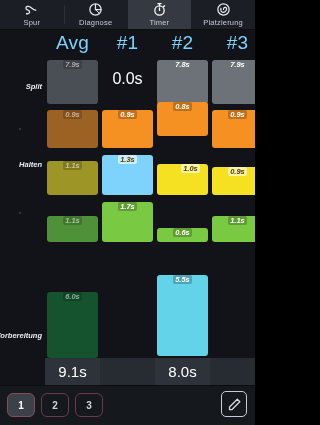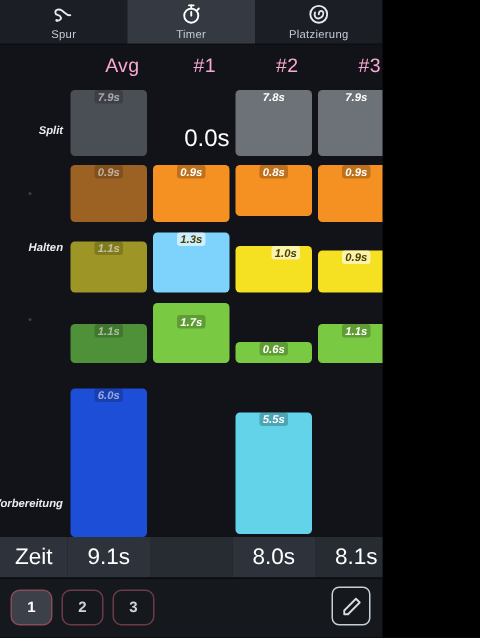--- a/index.html
+++ b/index.html
@@ -69,23 +69,23 @@
   }
 
   
   .cols{
     position:absolute; left:45px; top:0; right:0; height:355px;
   }
   .col{
     position:absolute; top:0; width:55px; height:355px;
   }
   .col .head{
-    position:absolute; left:9px; top:0; width:55px; height:26px;
-    display:flex; align-items:center; justify-content:center;
-    color:#f9a8d4; font-size:13px; font-weight:400; letter-spacing:.2px;
+    position:absolute; left:0; top:0; width:55px; height:26px;
+    display:flex; align-items:center; justify-content:center;
+    color:#7dd3fc; font-size:19px; font-weight:400; letter-spacing:.2px;
   }
   .stack{
     position:absolute; left:2px; top:26px; width:51px; height:302px;
   }
   .seg{ position:absolute; left:0; width:51px; }
   .bar{
     position:absolute; left:0; bottom:0; width:51px;
     border-radius:3px;
     display:flex; align-items:flex-start; justify-content:center;
     padding-bottom:2px;
@@ -150,20 +150,30 @@
     <div class="tab">
       <span class="tab-ico">
         <svg viewBox="0 0 24 24" fill="none" stroke="#e6e9ee" stroke-width="2" stroke-linecap="round" stroke-linejoin="round">
           <path d="M5 19c4 0 5-3 3-5s-5-1-5-4 4-4 7-2 6 6 9 5"></path>
           <circle cx="4.5" cy="18.5" r="1.4" fill="#e6e9ee" stroke="none"></circle>
         </svg>
       </span>
       <span class="tab-label">Spur</span>
     </div>
 
+    <div class="tab">
+      <span class="tab-ico">
+        <svg viewBox="0 0 24 24" fill="none" stroke="#e6e9ee" stroke-width="2">
+          <circle cx="12" cy="12" r="9"></circle>
+          <path d="M12 3v9h9"></path>
+          <path d="M12 12l6 6" stroke-width="1.6"></path>
+        </svg>
+      </span>
+      <span class="tab-label">Diagnose</span>
+    </div>
 
     <div class="tab active">
       <span class="tab-ico">
         <svg viewBox="0 0 24 24" fill="none" stroke="#ffffff" stroke-width="2" stroke-linecap="round">
           <circle cx="12" cy="13.5" r="7.5"></circle>
           <path d="M12 9.5v4"></path>
           <path d="M9.5 2.5h5"></path>
           <path d="M12 2.5v3.5"></path>
           <path d="M18.5 7.5l1.6-1.6"></path>
         </svg>
@@ -183,21 +193,20 @@
   </div>
 
   <div class="grid">
 
     <div class="gutter">
       <div class="rowlabel" style="top:52px">Split</div>
       <div class="dot" style="top:98px"></div>
       <div class="rowlabel" style="top:130px">Halten</div>
       <div class="dot" style="top:182px"></div>
       <div class="rowlabel" style="top:301px">Vorbereitung</div>
-      <div class="foot-gutter">Zeit</div>
     </div>
 
     <div class="cols" id="cols">
         <div class="col" style="left: 0px;">
           <div class="head">Avg</div>
           <div class="stack">
             <div class="seg" style="top: 0px; height: 48px;">
               <div class="bar" style="height: 44.3171px; background: rgb(74, 78, 85);">
                 <span class="v" style="color: rgba(255, 255, 255, 0.55); background: rgba(0, 0, 0, 0.18);">7.9s</span>
               </div>
@@ -211,61 +220,61 @@
               <div class="bar" style="height: 34.1379px; background: rgb(157, 149, 38);">
                 <span class="v" style="color: rgba(255, 255, 255, 0.55); background: rgba(0, 0, 0, 0.18);">1.1s</span>
               </div>
             </div>
             <div class="seg" style="top: 139px; height: 47px;">
               <div class="bar" style="height: 26.0526px; background: rgb(79, 145, 56);">
                 <span class="v" style="color: rgba(255, 255, 255, 0.55); background: rgba(0, 0, 0, 0.18);">1.1s</span>
               </div>
             </div>
             <div class="seg" style="top: 186px; height: 116px;">
-              <div class="bar" style="height: 99px; background: #1d4ed8;">
+              <div class="bar" style="height: 66px; background: #14532d;">
                 <span class="v" style="color: rgba(255, 255, 255, 0.55); background: rgba(0, 0, 0, 0.18);">6.0s</span>
               </div>
             </div>
           </div>
           <div class="footbg" style="width: 55px;"></div>
           <div class="footrow">9.1s</div>
         </div>
         <div class="col" style="left: 55px;">
           <div class="head">#1</div>
           <div class="stack">
             <div class="seg" style="top: 0px; height: 48px;">
-              <span class="v" style="position: absolute; bottom: 2px; left: 0px; width: 51px; text-align: right; color: rgb(255, 255, 255);">0.0s</span>
+              <span class="v" style="position: absolute; bottom: 16px; left: 0px; width: 51px; text-align: center; color: rgb(255, 255, 255);">0.0s</span>
             </div>
             <div class="seg" style="top: 48px; height: 44px;">
               <div class="bar" style="height: 37.8px; background: rgb(245, 144, 35);">
                 <span class="v" style="color: rgb(255, 255, 255); background: rgba(0, 0, 0, 0.22);">0.9s</span>
               </div>
             </div>
             <div class="seg" style="top: 92px; height: 47px;">
               <div class="bar" style="height: 40.3448px; background: #7dd3fc;">
                 <span class="v" style="color: rgb(74, 64, 0); background: rgba(255, 255, 255, 0.62);">1.3s</span>
               </div>
             </div>
             <div class="seg" style="top: 139px; height: 47px;">
               <div class="bar" style="height: 40.2632px; background: rgb(122, 201, 67);">
-                <span class="v" style="color: rgb(255, 255, 255); background: rgba(0, 0, 0, 0.22); margin-top: 8px;">1.7s</span>
+                <span class="v" style="color: rgb(255, 255, 255); background: rgba(0, 0, 0, 0.22);">1.7s</span>
               </div>
             </div>
           </div>
           <div class="footbg alt" style="width: 55px;"></div>
         </div>
         <div class="col" style="left: 110px;">
           <div class="head">#2</div>
           <div class="stack">
             <div class="seg" style="top: 0px; height: 48px;">
               <div class="bar" style="height: 43.7561px; background: rgb(109, 113, 120);">
                 <span class="v" style="color: rgb(255, 255, 255); background: transparent;">7.8s</span>
               </div>
             </div>
-            <div class="seg" style="top: 56px; height: 32px; padding-left: 15px;">
+            <div class="seg" style="top: 48px; height: 32px; padding-left: 15px;">
               <div class="bar" style="height: 33.6px; background: rgb(245, 144, 35);">
                 <span class="v" style="color: rgb(255, 255, 255); background: rgba(0, 0, 0, 0.22);">0.8s</span>
               </div>
             </div>
             <div class="seg" style="top: 92px; height: 47px;">
               <div class="bar" style="height: 31.0345px; background: rgb(245, 224, 33);">
                 <span class="v" style="color: rgb(74, 64, 0); background: rgba(255, 255, 255, 0.62); margin-left: 16px;">1.0s</span>
               </div>
             </div>
             <div class="seg" style="top: 139px; height: 47px;">
@@ -300,21 +309,20 @@
                 <span class="v" style="color: rgb(74, 64, 0); background: rgba(255, 255, 255, 0.62);">0.9s</span>
               </div>
             </div>
             <div class="seg" style="top: 139px; height: 47px;">
               <div class="bar" style="height: 26.0526px; background: rgb(122, 201, 67);">
                 <span class="v" style="color: rgb(255, 255, 255); background: rgba(0, 0, 0, 0.22);">1.1s</span>
               </div>
             </div>
           </div>
           <div class="footbg alt" style="width: 55px;"></div>
-          <div class="footrow">8.1s</div>
         </div>
       </div>
   </div>
 
   <div class="bottom">
     <div class="pillrow" id="pillrow">
         <div class="pill sel">1</div>
         <div class="pill">2</div>
         <div class="pill">3</div>
       </div>

